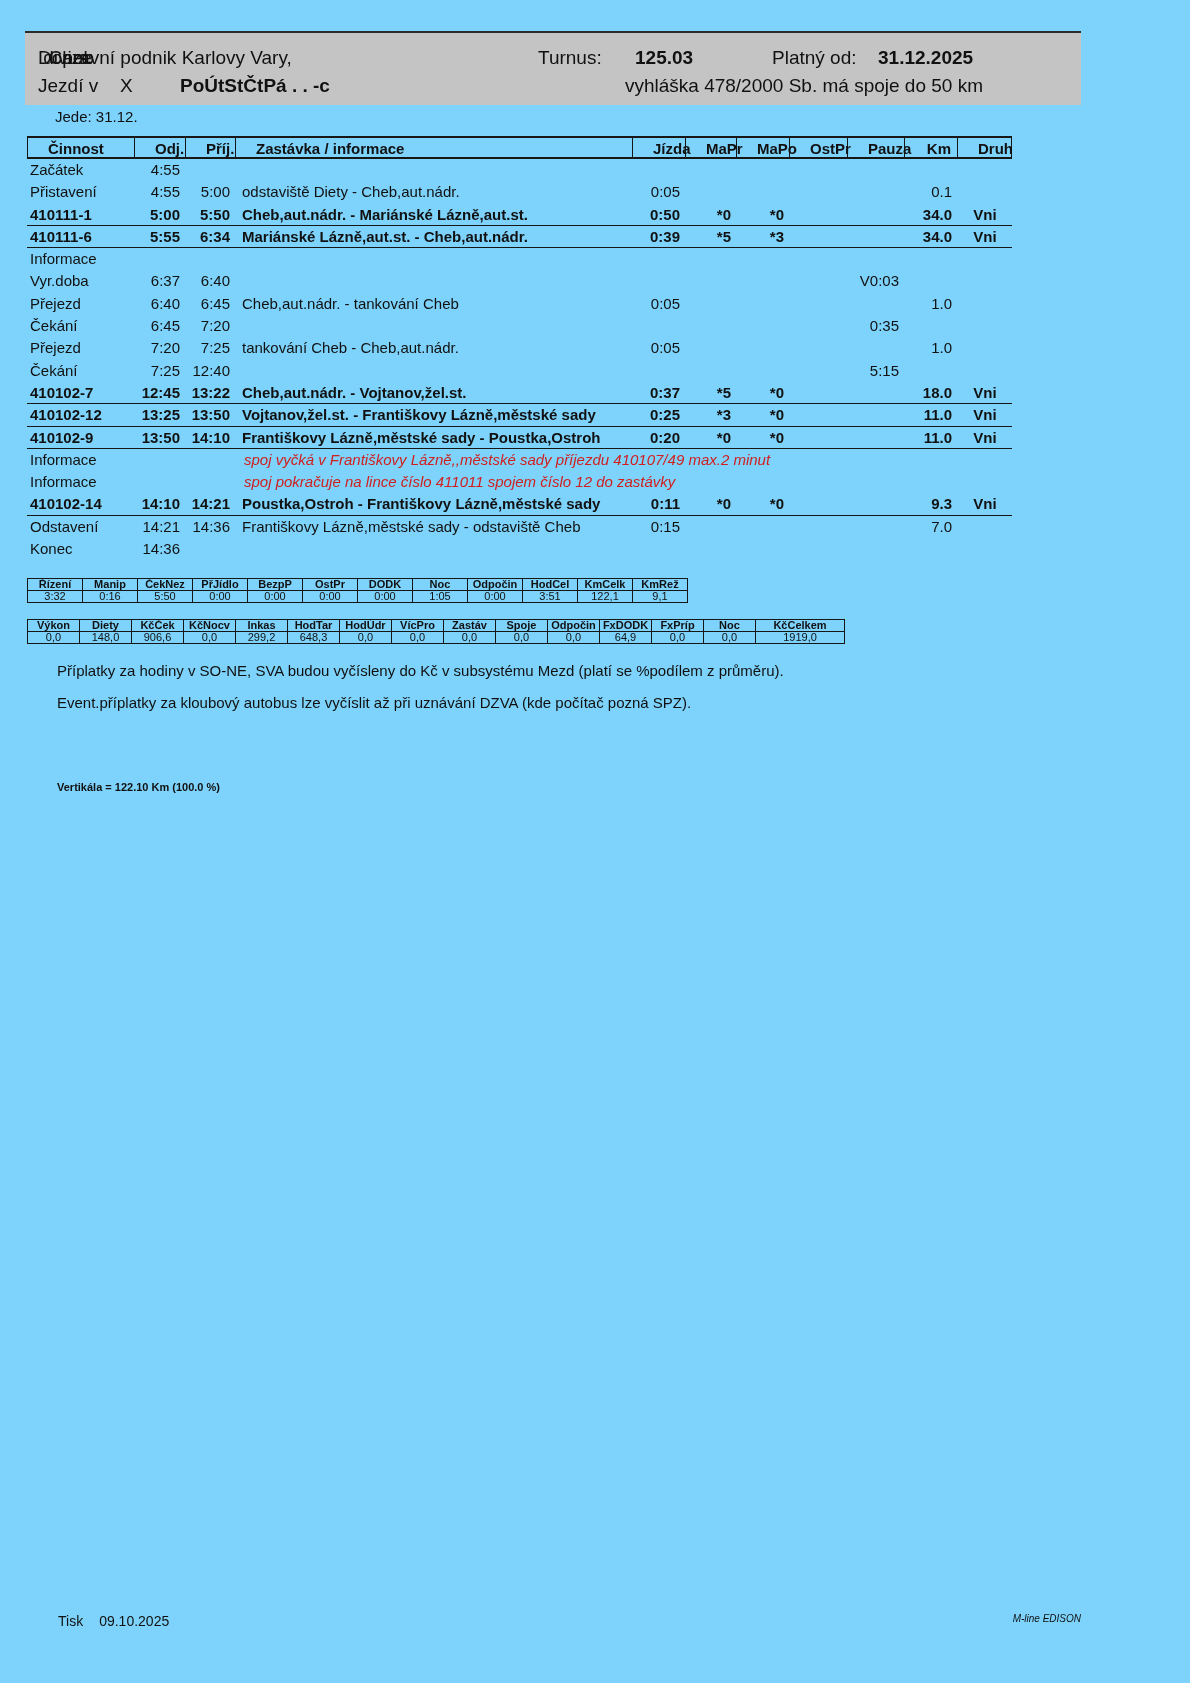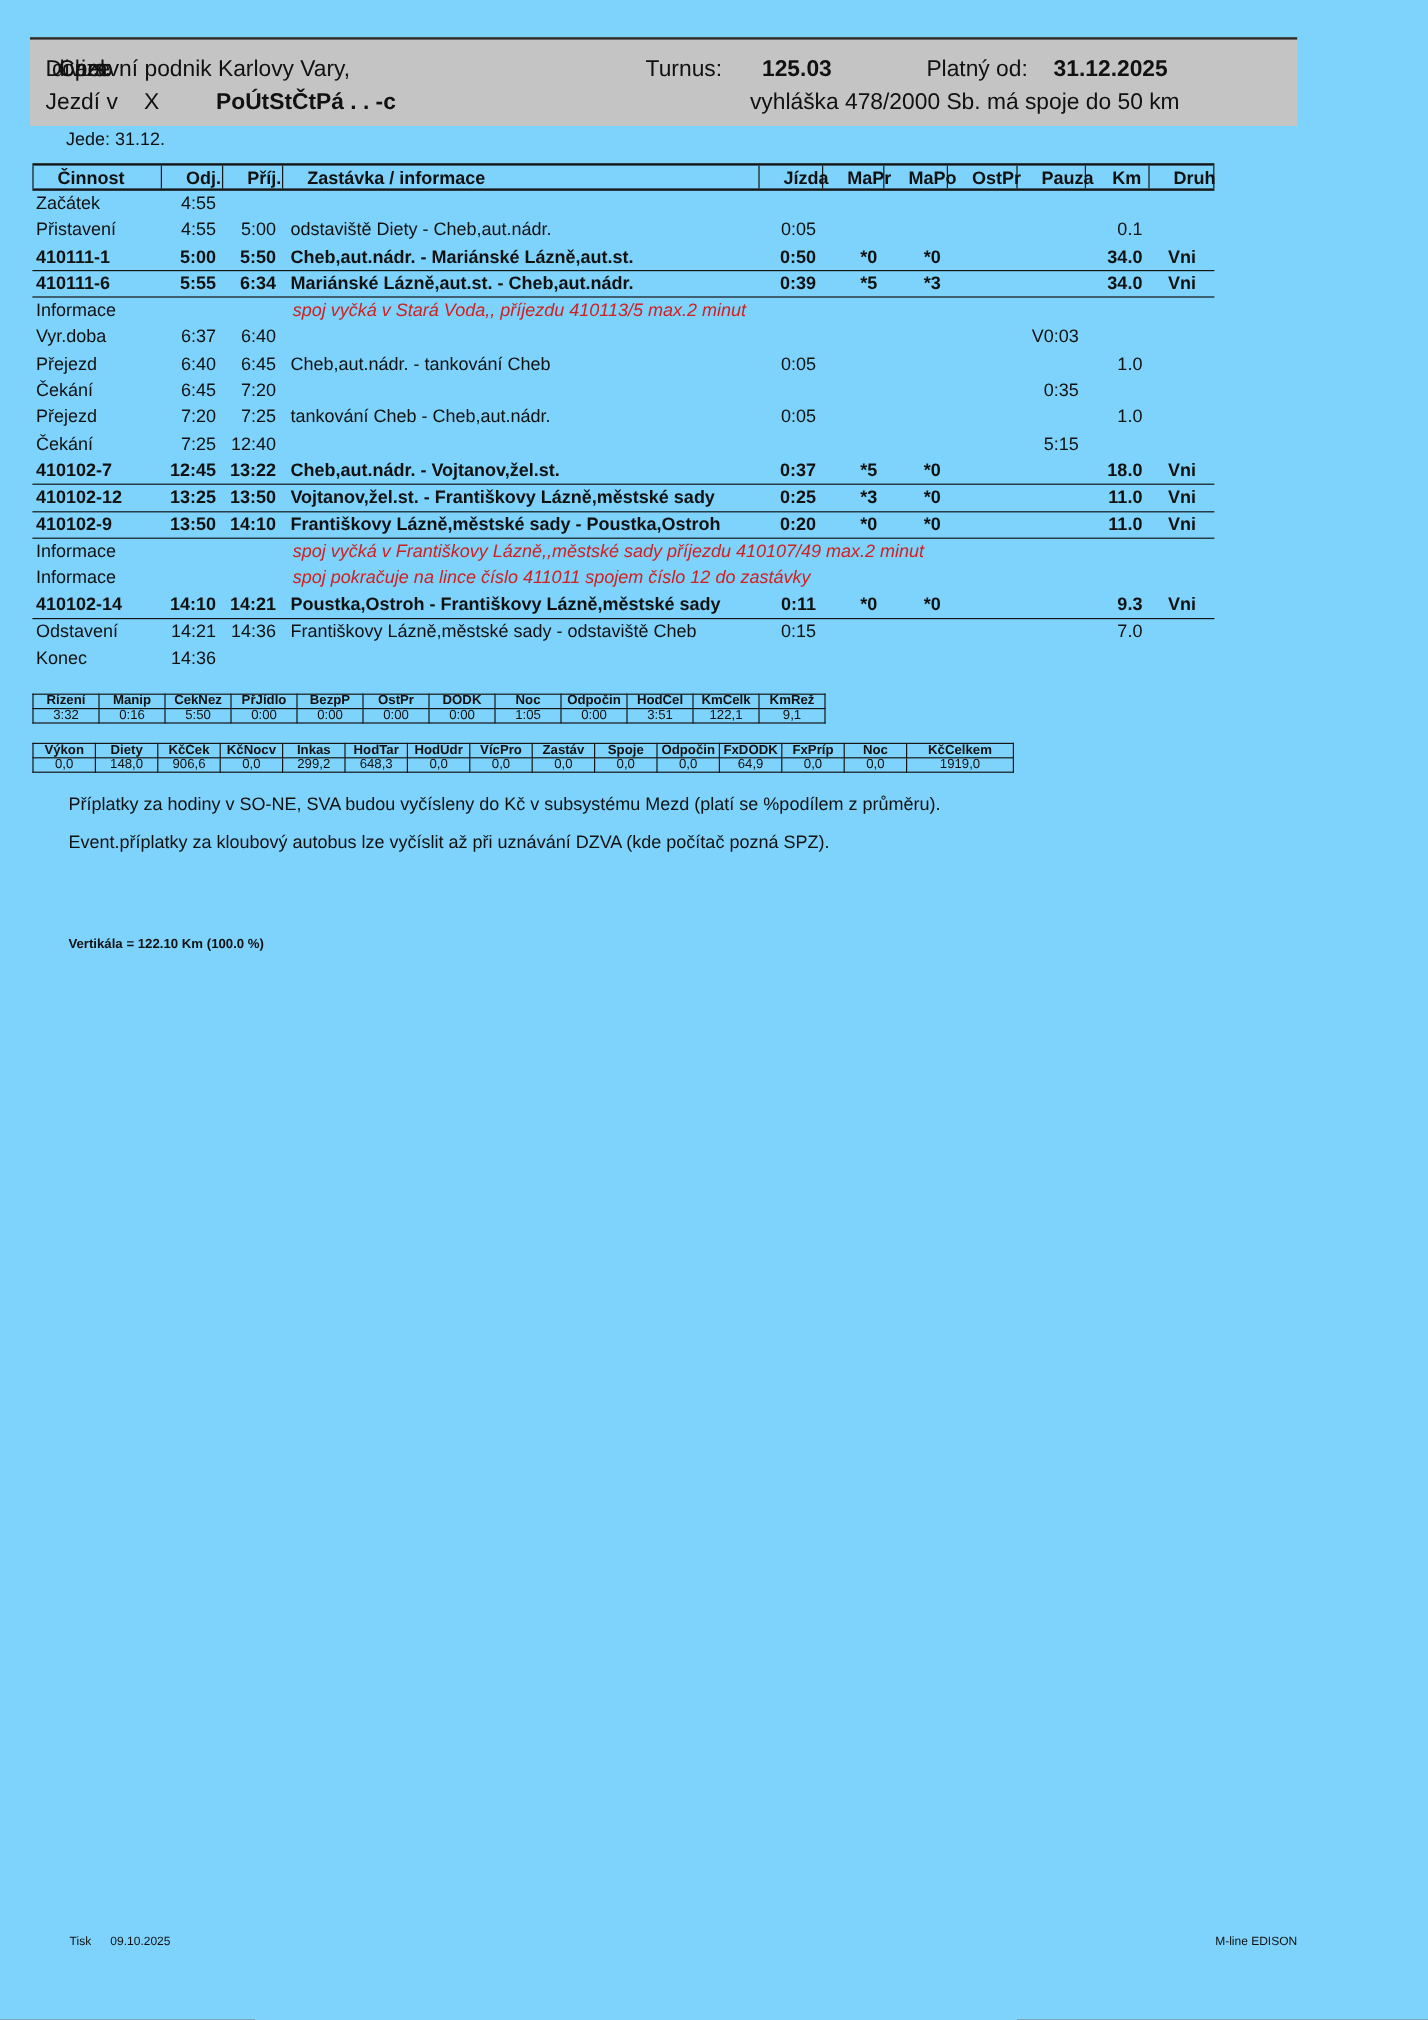--- a/index.html
+++ b/index.html
@@ -49,23 +49,23 @@
   .sum1{left:27px; top:578px;}
   .sum1 th,.sum1 td{width:50px;}
   .sum2{left:27px; top:619px;}
   .sum2 th,.sum2 td{width:47px;}
   .sum2 th:last-child,.sum2 td:last-child{width:84px;}
 
   
   .note1{position:absolute; left:57px; top:662px; font-size:15px;}
   .note2{position:absolute; left:57px; top:694px; font-size:15px;}
   .vert {position:absolute; left:57px; top:781px; font-size:11px;font-weight:bold;}
-  .foot-l{position:absolute; left:58px; top:1613px; font-size:10px;}
+  .foot-l{position:absolute; left:58px; top:1613px; font-size:14px;}
   .foot-l .date{margin-left:16px;}
-  .foot-r{position:absolute; right:109px; top:1613px; font-size:10px;}
+  .foot-r{position:absolute; right:109px; top:1613px; font-size:10px;font-style:italic;}
 </style>
 </head>
 <body>
 
 <div class="page">
 
   <div class="band">
     <div class="l1">
       <span style="left:13px"><span>Dopravní podnik Karlovy Vary,</span>&nbsp;<span class="ovl">
             <span>divize</span>
@@ -147,21 +147,20 @@
         <div class="mtc c5 ar">*5</div>
         <div class="mtc c6 ar">*3</div>
         <div class="mtc c7 ar"></div>
         <div class="mtc c8 ar"></div>
         <div class="mtc c9 ar">34.0</div>
         <div class="mtc c10 ac">Vni</div>
       </div>
       <div class="tr">
         <div class="mtc c0 al">Informace</div>
         <div class="mtc spacer"></div>
-        <div class="mtc info">spoj vyčká v Stará Voda,, příjezdu  410113/5 max.2 minut</div>
       </div>
       <div class="tr">
         <div class="mtc c0 al">Vyr.doba</div>
         <div class="mtc c1 ar">6:37</div>
         <div class="mtc c2 ar">6:40</div>
         <div class="mtc c3 al2"></div>
         <div class="mtc c4 ar"></div>
         <div class="mtc c5 ar"></div>
         <div class="mtc c6 ar"></div>
         <div class="mtc c7 ar"></div>

